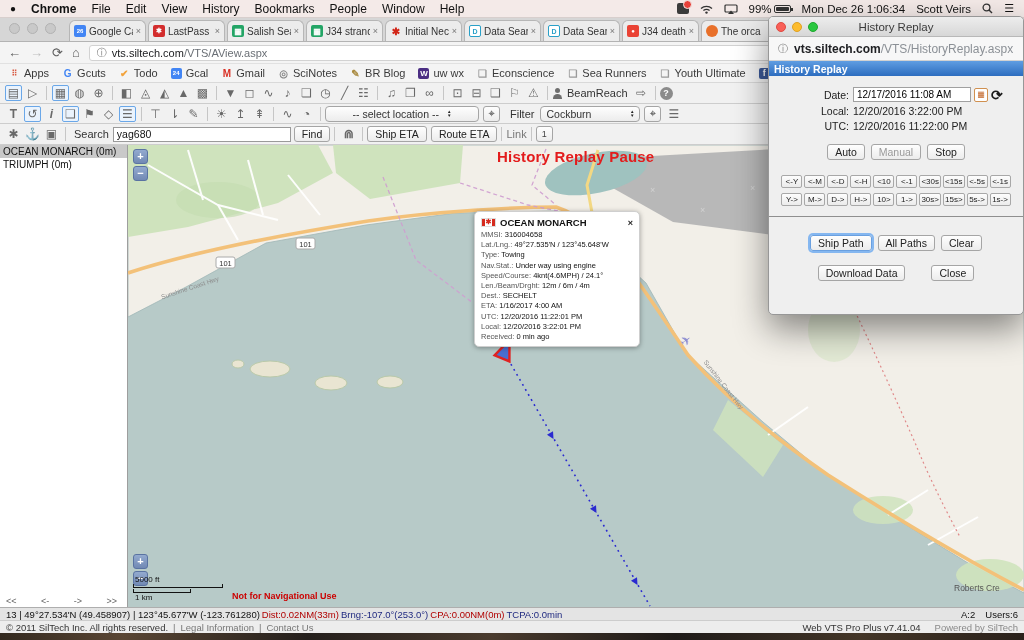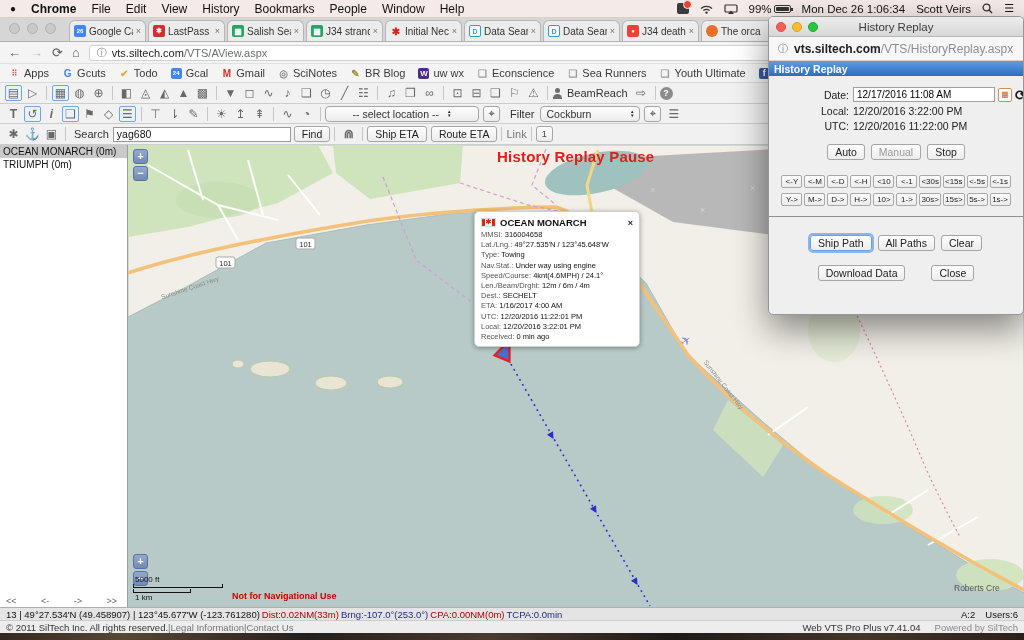--- a/index.html
+++ b/index.html
@@ -112,21 +112,21 @@
     border:.5px solid #ddd;position:relative;display:inline-block}
   .cflag::after{content:"✱";position:absolute;left:0;right:0;top:-1.5px;text-align:center;font-size:7px;color:#d52b1e}
   .srow{line-height:10.2px;white-space:nowrap}
   .srow .sl{color:#555}
   
   .statusbar{position:absolute;left:0;right:0;bottom:20px;height:13px;background:#e4e4e4;border-top:1px solid #aeaeae;
     display:flex;align-items:center;gap:2px;padding:0 6px;font-size:9.5px;color:#111;white-space:nowrap}
   .st-dist,.st-cpa{color:#b00000}.st-brng,.st-tcpa{color:#202a80}
   .st-right{margin-left:auto;display:flex;gap:10px}
   .sitefooter{position:absolute;left:0;right:0;bottom:7px;height:13px;background:#ededed;border-top:1px solid #cdcdcd;
-    display:flex;align-items:center;padding:0 6px;font-size:9.5px;color:#333;white-space:nowrap}
+    display:flex;align-items:center;gap:5px;padding:0 6px;font-size:9.5px;color:#333;white-space:nowrap}
   .sitefooter .lnk{color:#777}
   .ft-right{margin-left:auto;display:flex;gap:14px}
   .ft-right .pow{color:#8a8a8a}
   .dock{position:absolute;left:0;right:0;bottom:0;height:7px;
     background:linear-gradient(90deg,#33291f,#5a4634 12%,#241f1c 30%,#4a3b2e 48%,#1e1a18 66%,#443628 84%,#2a211b)}
   
   .replaywin{position:absolute;left:768px;top:16px;width:256px;height:299px;background:#efefef;
     border:1px solid #979797;border-radius:5px;box-shadow:0 14px 34px rgba(0,0,0,.45);z-index:70;
     font-size:10.5px;color:#222;overflow:hidden}
   .rw-title{height:20px;background:linear-gradient(#ededed,#d7d7d7);border-bottom:1px solid #b8b8b8;
@@ -135,21 +135,21 @@
   .rw-lights i{width:10px;height:10px;border-radius:50%;display:block}
   .rw-titletext{position:absolute;left:0;right:0;text-align:center;font-size:11.5px;color:#3b3b3b}
   .rw-url{height:24px;background:#f7f7f7;border-bottom:1px solid #d2d2d2;display:flex;align-items:center;
     gap:6px;padding:0 9px;font-size:12px}
   .rw-url .dom{color:#202124;font-weight:bold}.rw-url .pth{color:#8b9096}
   .rw-blue{height:15px;background:linear-gradient(#5f9de2,#2d6dbf);color:#fff;font-weight:bold;font-size:10.5px;
     display:flex;align-items:center;padding:0 5px}
   .rw-grid{display:grid;grid-template-columns:70px auto;column-gap:4px;row-gap:3px;margin:11px 10px 0;align-items:center}
   .rw-grid .lab{text-align:right;color:#222}
   .dateline{display:flex;align-items:center;gap:3px}
-  .dateinput{width:142px;height:15px;border:1px solid #a0a0a0;background:#fff;font-size:10px;padding:0 3px;
+  .dateinput{width:118px;height:15px;border:1px solid #a0a0a0;background:#fff;font-size:10px;padding:0 3px;
     font-family:"Liberation Sans",sans-serif}
   .calbtn{width:14px;height:14px;border:1px solid #d09050;background:#fff;border-radius:2px;font-size:8px;
     color:#c06020;display:flex;align-items:center;justify-content:center}
   .refbtn{font-size:14px;font-weight:bold;color:#1a1a1a;line-height:1}
   .rw-btnrow{display:flex;justify-content:center;gap:6px;margin-top:12px}
   .rw-btnrow .dis{color:#9a9a9a}
   .steps{display:flex;justify-content:center;gap:2px;margin-top:5px}
   .stepbtn{background:linear-gradient(#fdfdfd,#ebebeb);border:1px solid #a8a8a8;border-radius:2px;
     font-size:8px;padding:1px 1px;min-width:21px;text-align:center;color:#222;white-space:nowrap}
   .steps.first{margin-top:15px}

